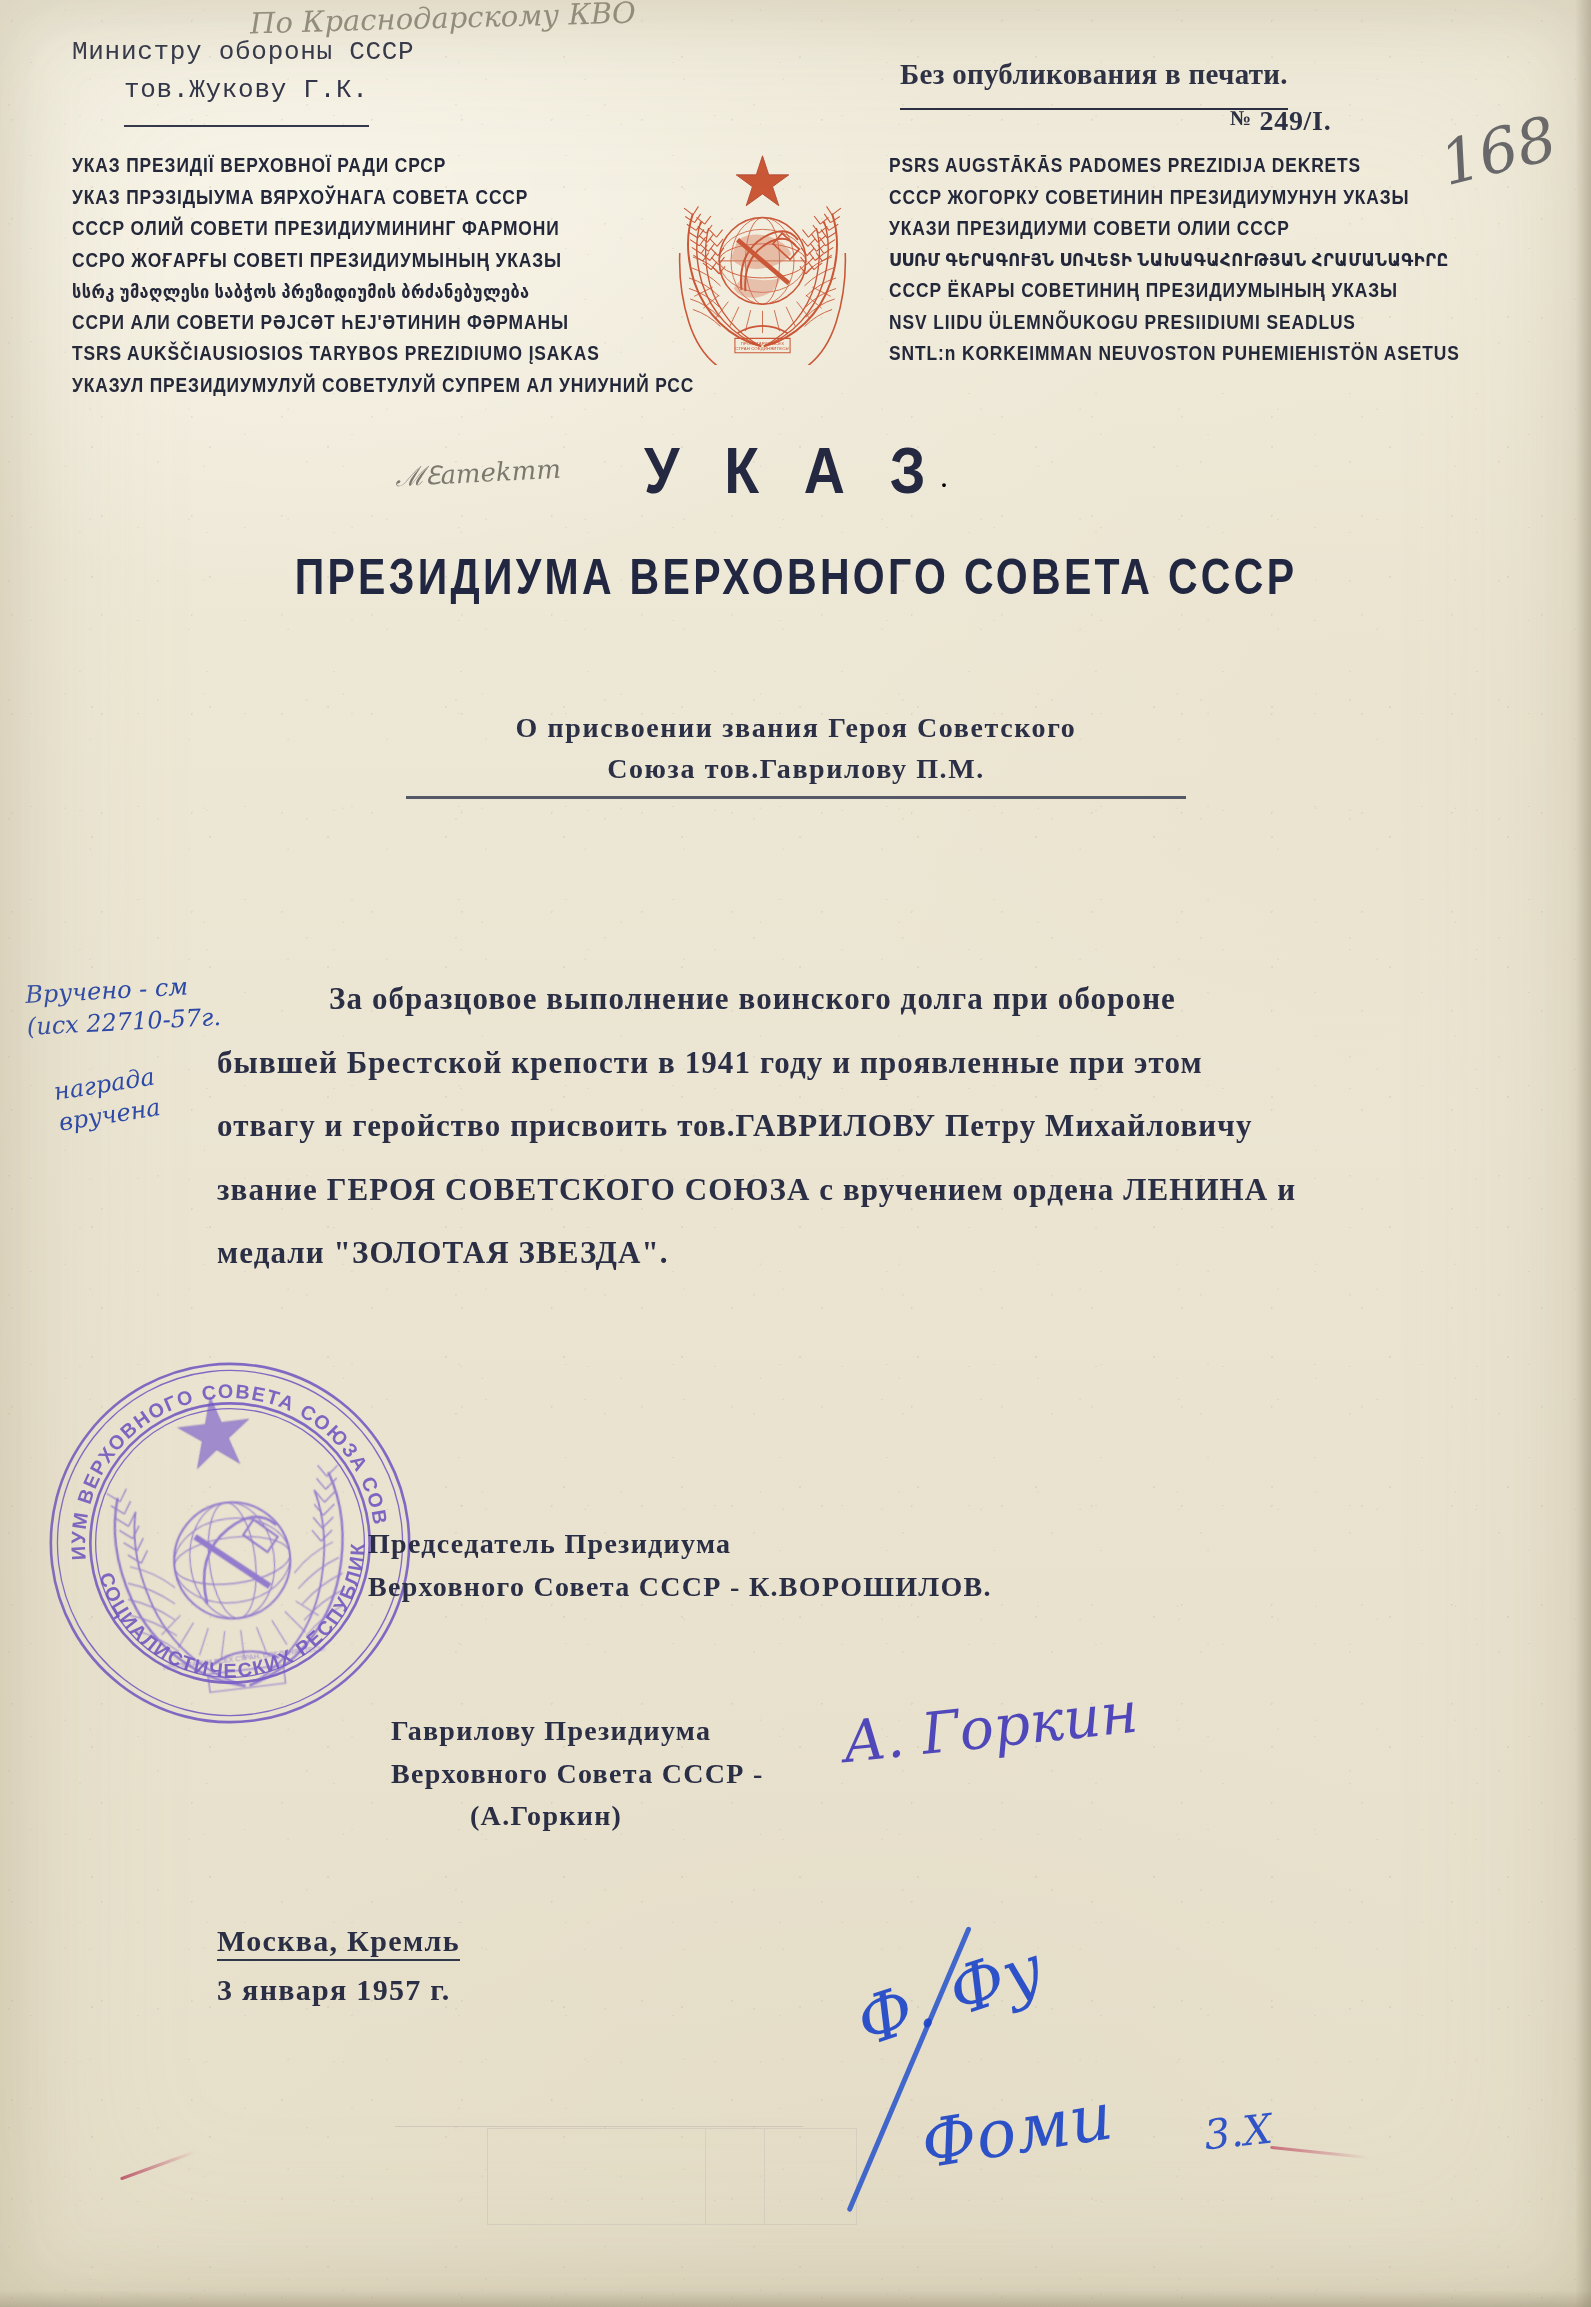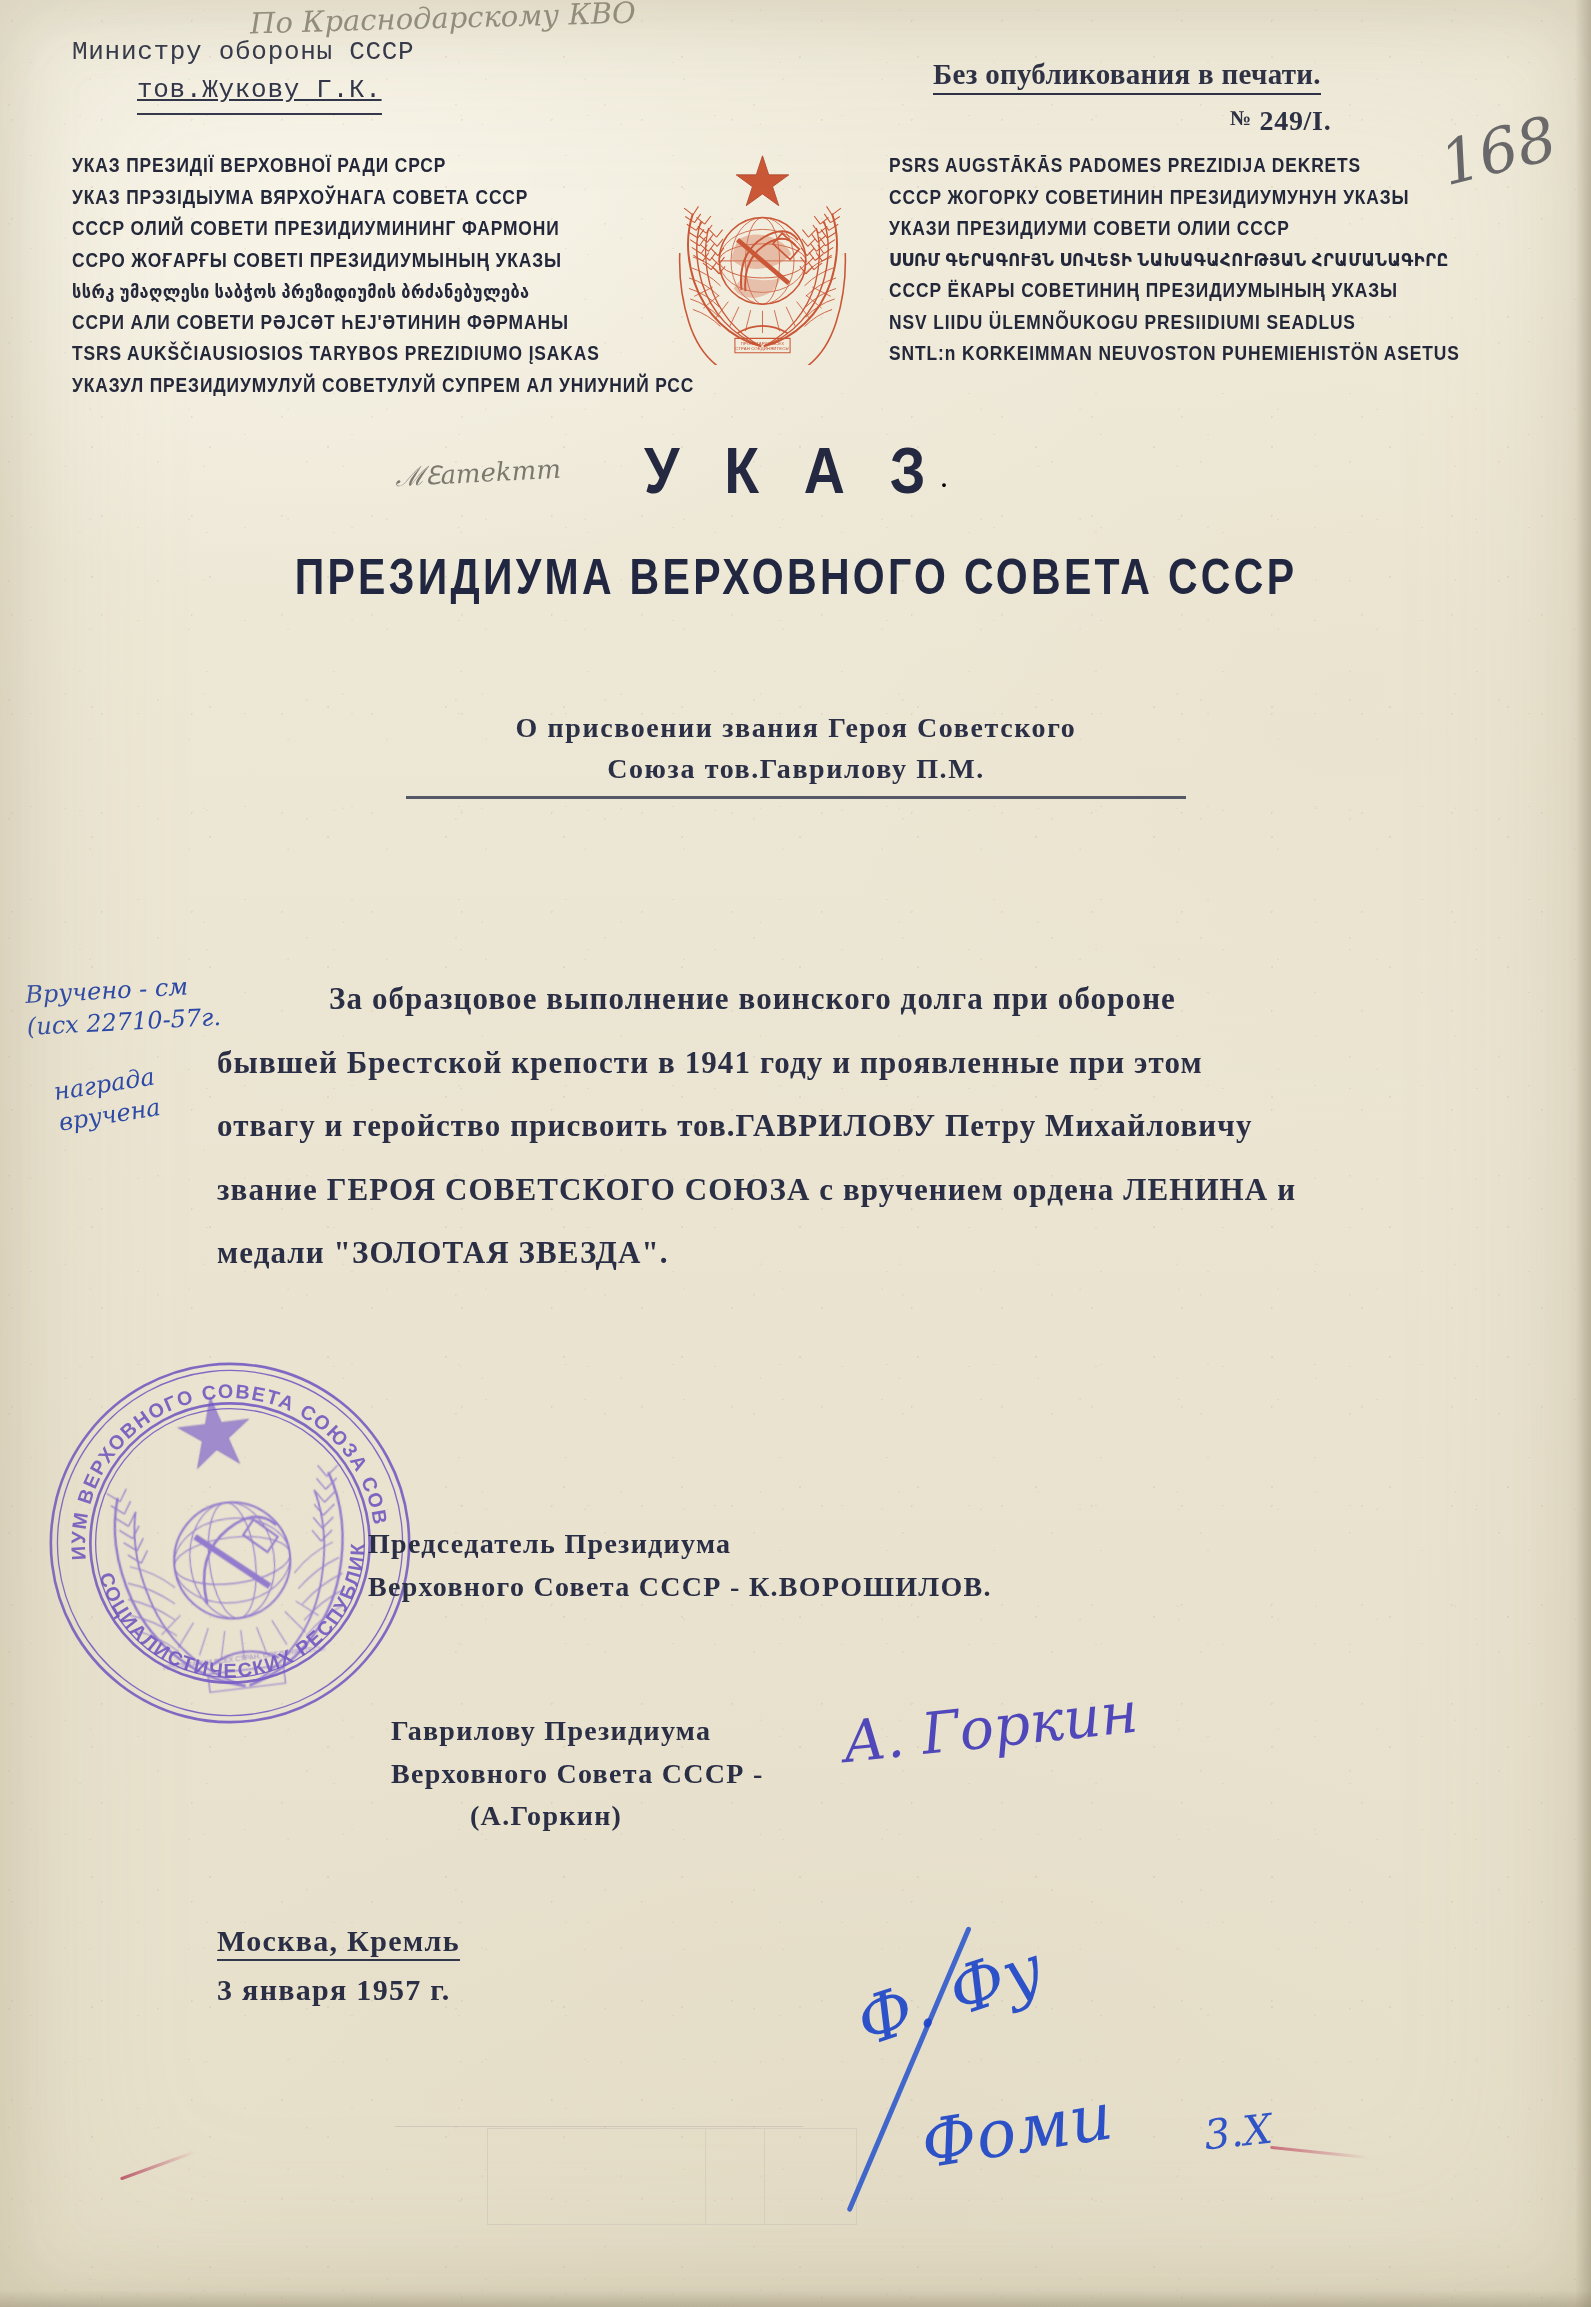--- a/index.html
+++ b/index.html
@@ -53,21 +53,21 @@
   }
   .abs{position:absolute;}
 
   
   #addressee{left:72px;top:34px;width:592px;}
   #addressee .ln{
     font-family:"Liberation Mono",monospace;
     font-size:26px;letter-spacing:0.7px;color:#2f3348;line-height:1.45;
     white-space:nowrap;
   }
-  #addressee .l2{margin-left:65px;display:inline-block;border-bottom:2px solid #33374c;padding-bottom:4px;text-decoration:underline;}
+  #addressee .l2{margin-left:52px;display:inline-block;border-bottom:2px solid #33374c;padding-bottom:16px;}
 
   
   .langcol{position:absolute;}
   .langcol .lang{
     font-family:"Liberation Sans","DejaVu Sans",sans-serif;
     font-weight:700;
     font-size:17.4px;
     letter-spacing:0.9px;
     color:#23273a;
     line-height:1.82;
@@ -78,21 +78,21 @@
   .langcol .lang.geo{letter-spacing:0.4px;font-size:16.4px;}
   .langcol .lang.arm{letter-spacing:0.5px;font-size:16.4px;}
   #lang-left{left:72px;top:150px;}
   #lang-right{left:889px;top:150px;}
 
   
   #nopub{left:900px;top:58px;}
   #nopub .t{
     font-family:"Liberation Serif",serif;font-weight:700;
     font-size:29px;color:#2b2f44;letter-spacing:0.3px;white-space:nowrap;
-    border-bottom:2.6px solid #2b2f44;padding-bottom:2px;display:inline-block;margin-left:33px;
+    border-bottom:2.6px solid #2b2f44;padding-bottom:17px;display:inline-block;
   }
   #docnum{left:1230px;top:105px;font-family:"Liberation Serif",serif;font-weight:700;
     font-size:28px;color:#2b2f44;letter-spacing:0.7px;white-space:nowrap;}
   #docnum .no{font-size:21px;vertical-align:.22em;}
 
   
   #emblem{left:664px;top:141px;width:197px;height:224px;}
 
   
   #ukaz{

